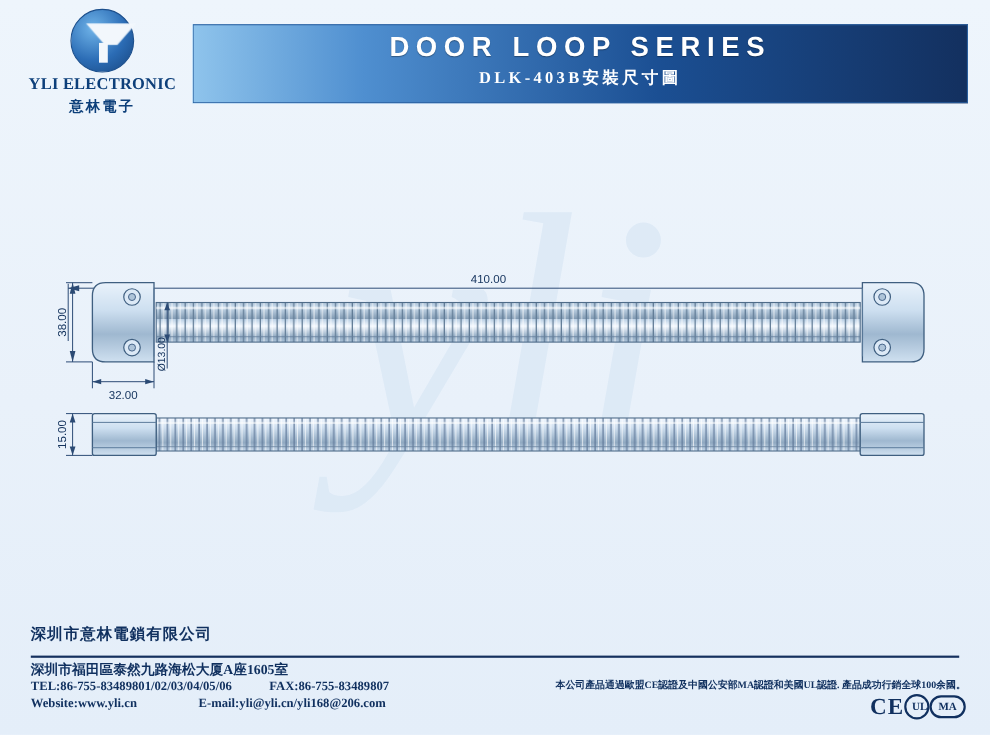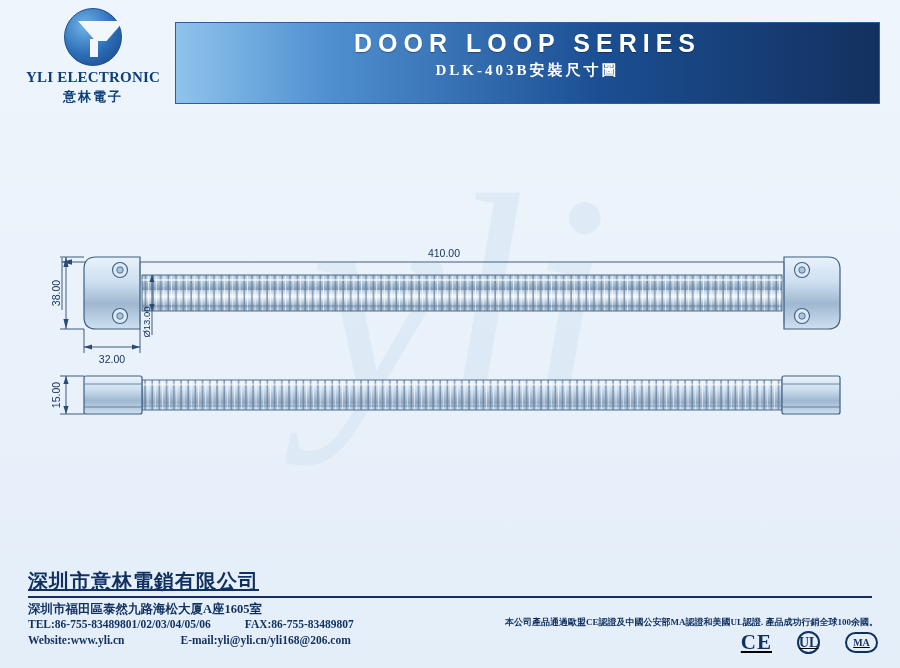--- a/index.html
+++ b/index.html
@@ -39,21 +39,21 @@
   }
   .logo-name {
     font-family:"Liberation Serif", serif;
     font-size:15px; font-weight:bold; color:#0d3f7a; letter-spacing:.2px; margin-top:3px;
   }
   .logo-cn {
     font-size:13px; font-weight:bold; color:#0d3f7a; margin-top:2px; letter-spacing:2px;
   }
 
   .title-bar {
-    position:absolute; left:175px; top:22px; width:705px; height:82px;
+    position:absolute; left:175px; top:22px; width:705px; height:72px;
     background:linear-gradient(90deg,#8fc4ec 0%,#4f8fd0 22%,#1b4f93 60%,#13305f 100%);
     box-shadow:0 0 0 1px #2a5f9e inset;
   }
   .title-main {
     text-align:center; color:#ffffff; font-weight:bold;
     font-size:25px; letter-spacing:6px; margin-top:7px;
     font-family:"Liberation Sans", sans-serif;
     text-shadow:0 1px 1px rgba(0,0,0,.35);
   }
   .title-sub {
@@ -71,22 +71,22 @@
   }
 
   
   .drawing { position:absolute; left:0; top:110px; width:900px; height:430px; }
 
   
   .footer { position:absolute; left:0; bottom:0; width:900px; height:100px; }
   .footer-rule { position:absolute; left:28px; top:28px; width:844px; height:2px; background:#15305e; }
   .company-cn {
     position:absolute; left:28px; top:0px;
-    font-size:20px; font-weight:bold; color:#10305f;
-    font-family:"Liberation Sans", sans-serif; letter-spacing:1px;text-decoration:underline;
+    font-size:14px; font-weight:bold; color:#10305f;
+    font-family:"Liberation Sans", sans-serif; letter-spacing:1px;
   }
   .addr {
     position:absolute; left:28px; top:33px;
     font-family:"Liberation Serif", serif; font-size:12.5px; font-weight:bold; color:#10305f;
   }
   .tel {
     position:absolute; left:28px; top:50px;
     font-family:"Liberation Serif", serif; font-size:11.5px; font-weight:bold; color:#10305f;
     white-space:nowrap;
   }
@@ -95,27 +95,27 @@
     position:absolute; left:28px; top:66px;
     font-family:"Liberation Serif", serif; font-size:11.5px; font-weight:bold; color:#10305f;
     white-space:nowrap;
   }
   .web .mail { margin-left:56px; }
   .cert-text {
     position:absolute; right:22px; top:48px; width:420px; text-align:right;
     font-family:"Liberation Serif", serif; font-size:9px; font-weight:bold; color:#10305f;
   }
   .cert-marks {
-    position:absolute; right:22px; top:62px; display:flex; gap:25px; align-items:center;text-decoration:underline;
+    position:absolute; right:22px; top:62px; display:flex; gap:0; align-items:center;
   }
   .mk { color:#10305f; font-weight:bold; }
   .mk-ce { font-family:"Liberation Serif", serif; font-size:21px; letter-spacing:1px; }
   .mk-round {
     width:23px; height:23px; border:2px solid #10305f; border-radius:50%;
-    font-size:14px; line-height:19px; text-align:left; font-family:"Liberation Serif", serif;
+    font-size:10px; line-height:19px; text-align:right; font-family:"Liberation Serif", serif;
   }
   .mk-oval {
     width:33px; height:21px; border:2px solid #10305f; border-radius:11px;
     font-size:10px; line-height:17px; text-align:center; font-family:"Liberation Serif", serif;
   }
   svg text { font-family:"Liberation Sans", sans-serif; }
 </style>
 </head>
 <body>
 

